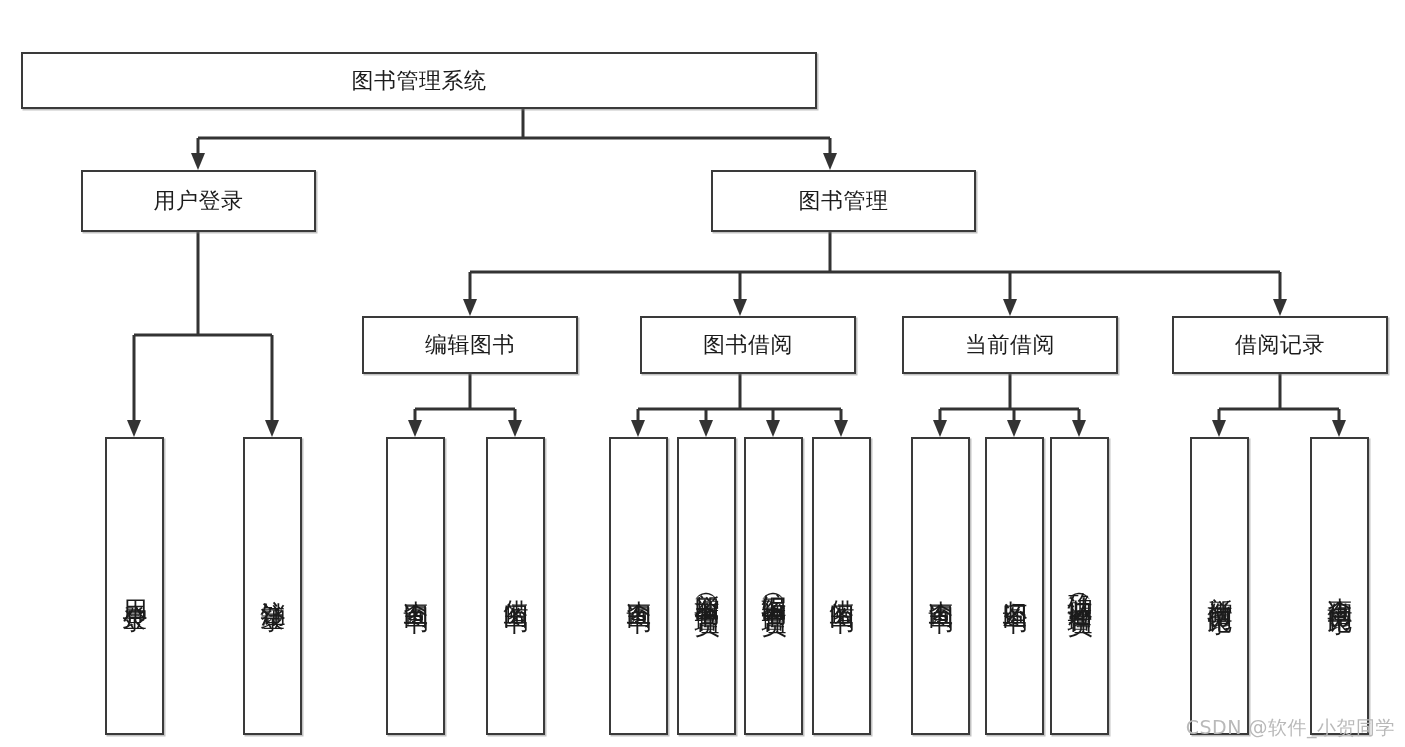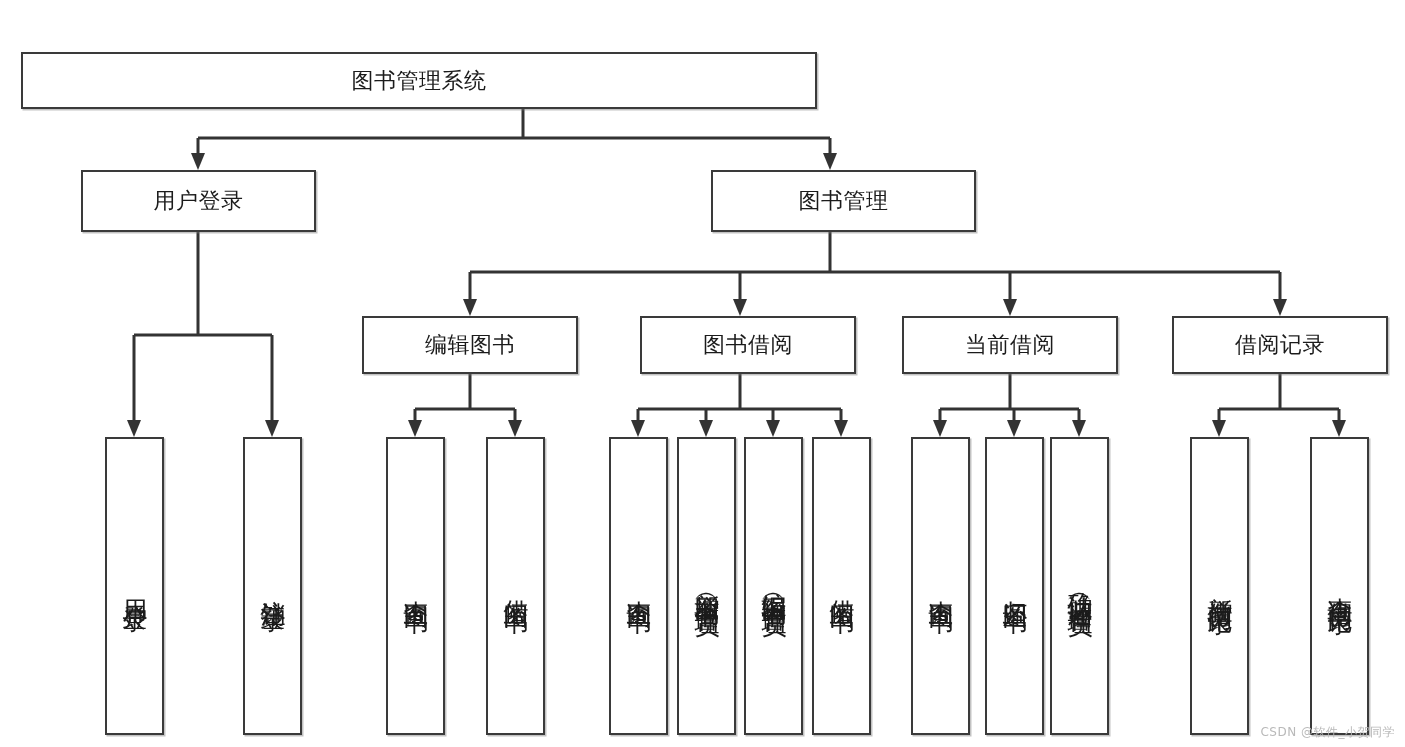--- a/index.html
+++ b/index.html
@@ -59,21 +59,21 @@
     position: absolute;
     left: 0; top: 0;
     width: 1405px;
     height: 747px;
     pointer-events: none;
   }
   #watermark {
     position: absolute;
     right: 10px;
     bottom: 6px;
-    font-size: 12px;
+    font-size: 19px;
     color: #b9b9b9;
     letter-spacing: 0.5px;
     white-space: nowrap;
     z-index: 5;
   }
 </style>
 </head>
 <body>
 
 <div id="diagram-root">

